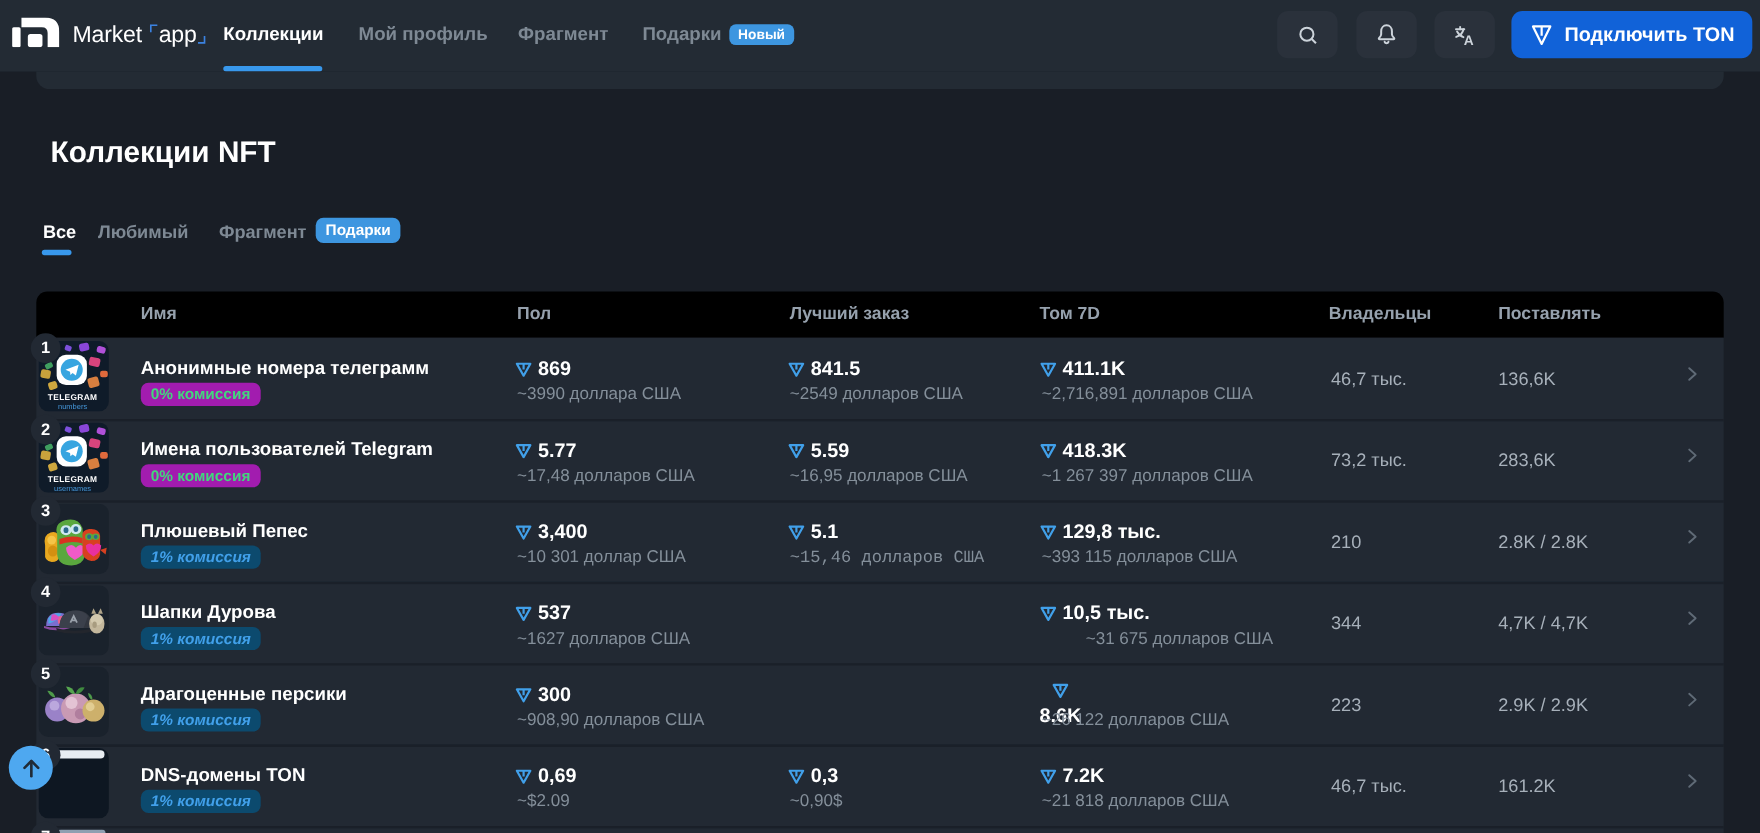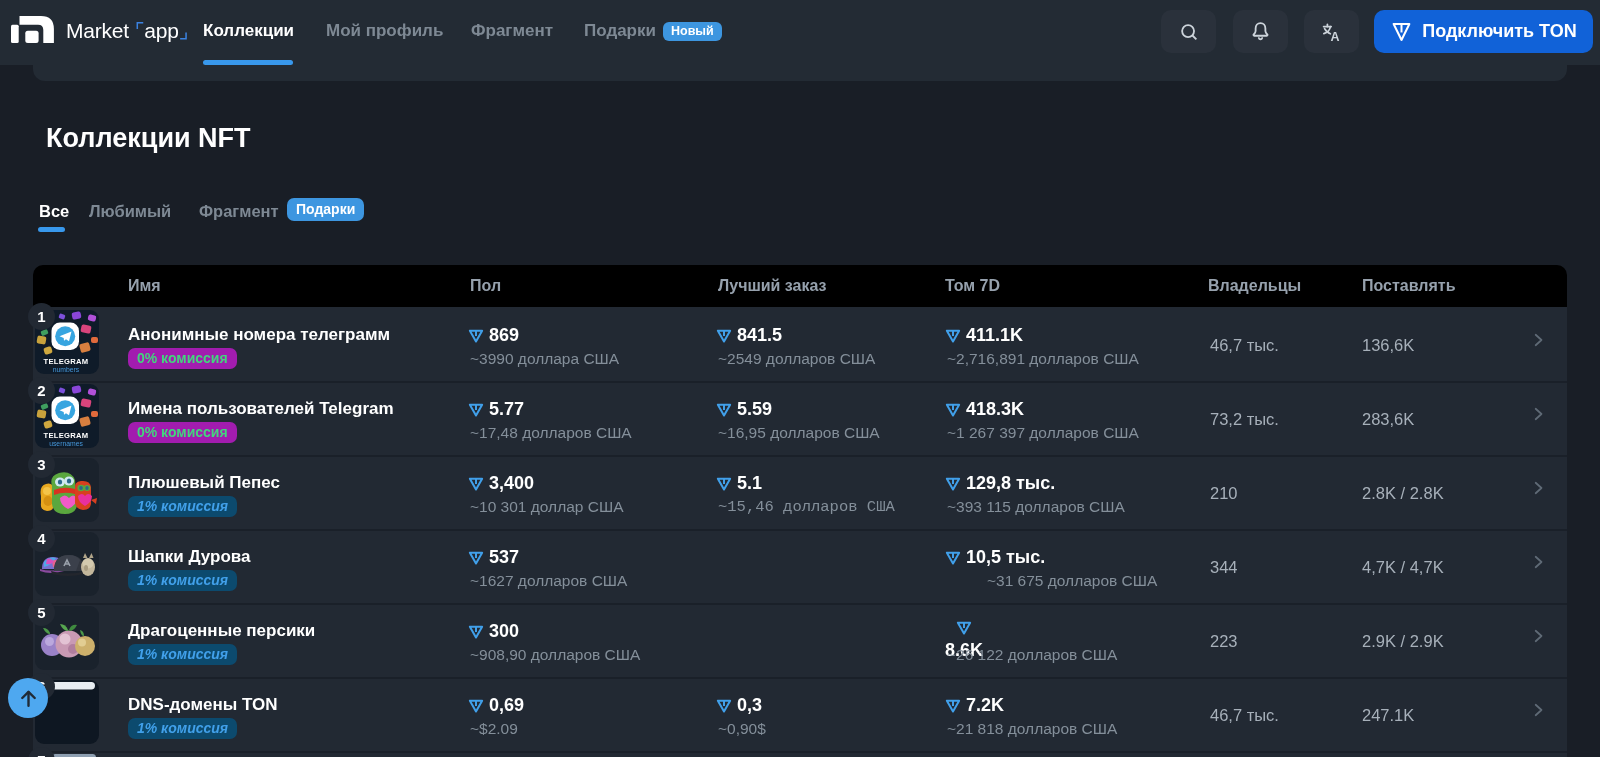--- a/index.html
+++ b/index.html
@@ -370,21 +370,21 @@
       <div class="usd" style="left:685px;">~0,90$</div>
       <div class="pricecell" style="left:912px;">
         <svg width="16" height="14" viewBox="0 0 24 21" fill="none" stroke="#41a0ea" stroke-width="3" stroke-linejoin="round" style="flex:0 0 auto">
           <path d="M2.8 2.5 L21.2 2.5 L12 18.8 Z"></path>
           <line x1="12" y1="2.5" x2="12" y2="10.5"></line>
         </svg>
         <span>7.2K</span>
       </div>
       <div class="usd" style="left:914px;">~21 818 долларов США</div>
       <div class="plain" style="left:1177px;">46,7 тыс.</div>
-      <div class="plain" style="left:1329px;">247.1K</div>
+      <div class="plain" style="left:1329px;">161.2K</div>
       <div class="chev"><svg width="14" height="14" viewBox="0 0 24 24" fill="none" stroke="#5f6a76" stroke-width="3" stroke-linecap="round" stroke-linejoin="round">
           <polyline points="8,3 18,12 8,21"></polyline>
         </svg></div>
     </div>
 <div class="row sep" style="top:486px;">
       <div class="tile"><svg width="64" height="64" viewBox="0 0 64 64">
           <rect width="64" height="64" rx="9" fill="#1a222c"></rect>
 <rect x="3" y="0" width="8" height="8" rx="2" fill="#c94a4a"></rect>
           <rect x="5" y="0" width="4" height="6" fill="#e8eef3"></rect>
           <rect x="17" y="0" width="44" height="7" rx="3.5" fill="#8e9fb1"></rect>

